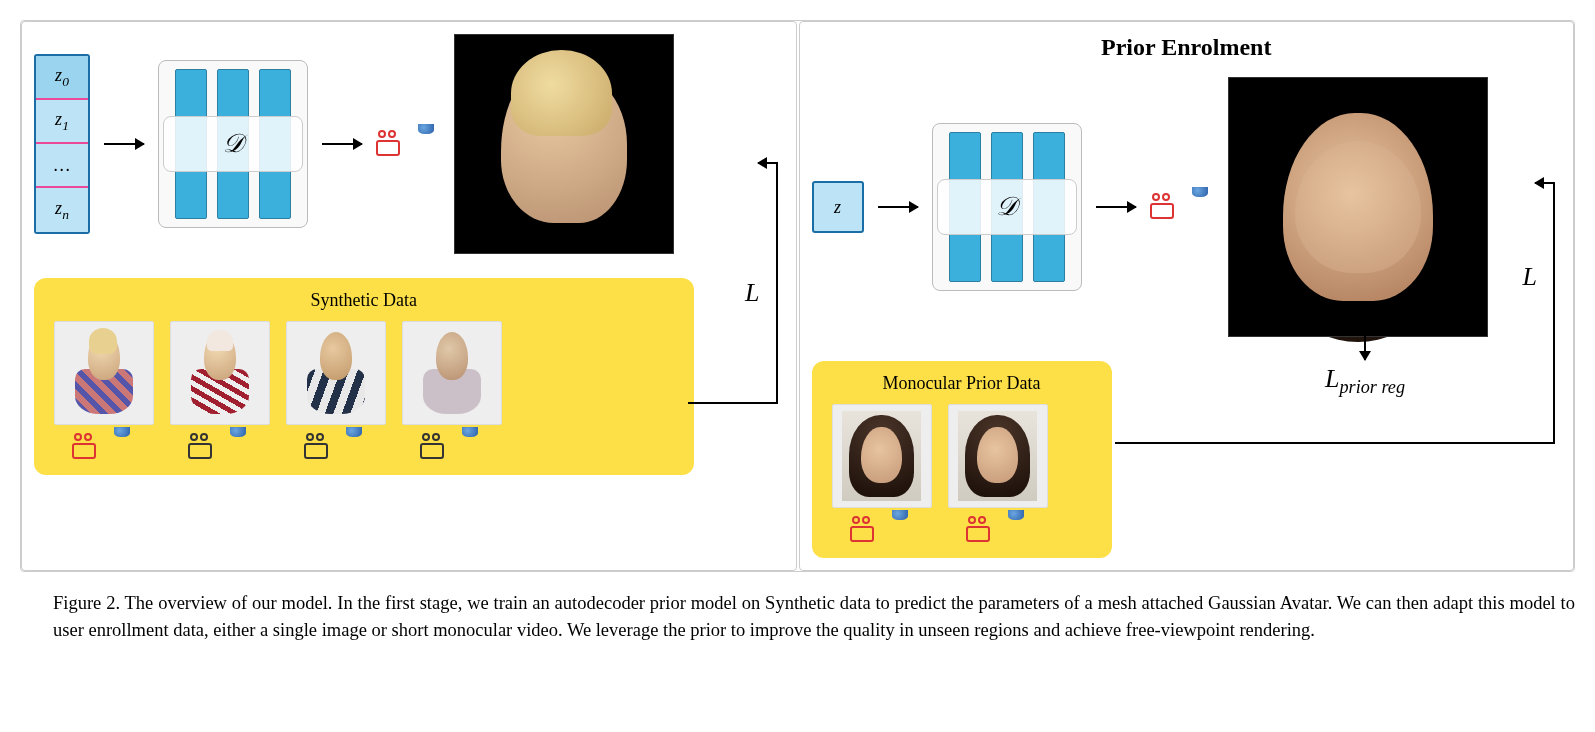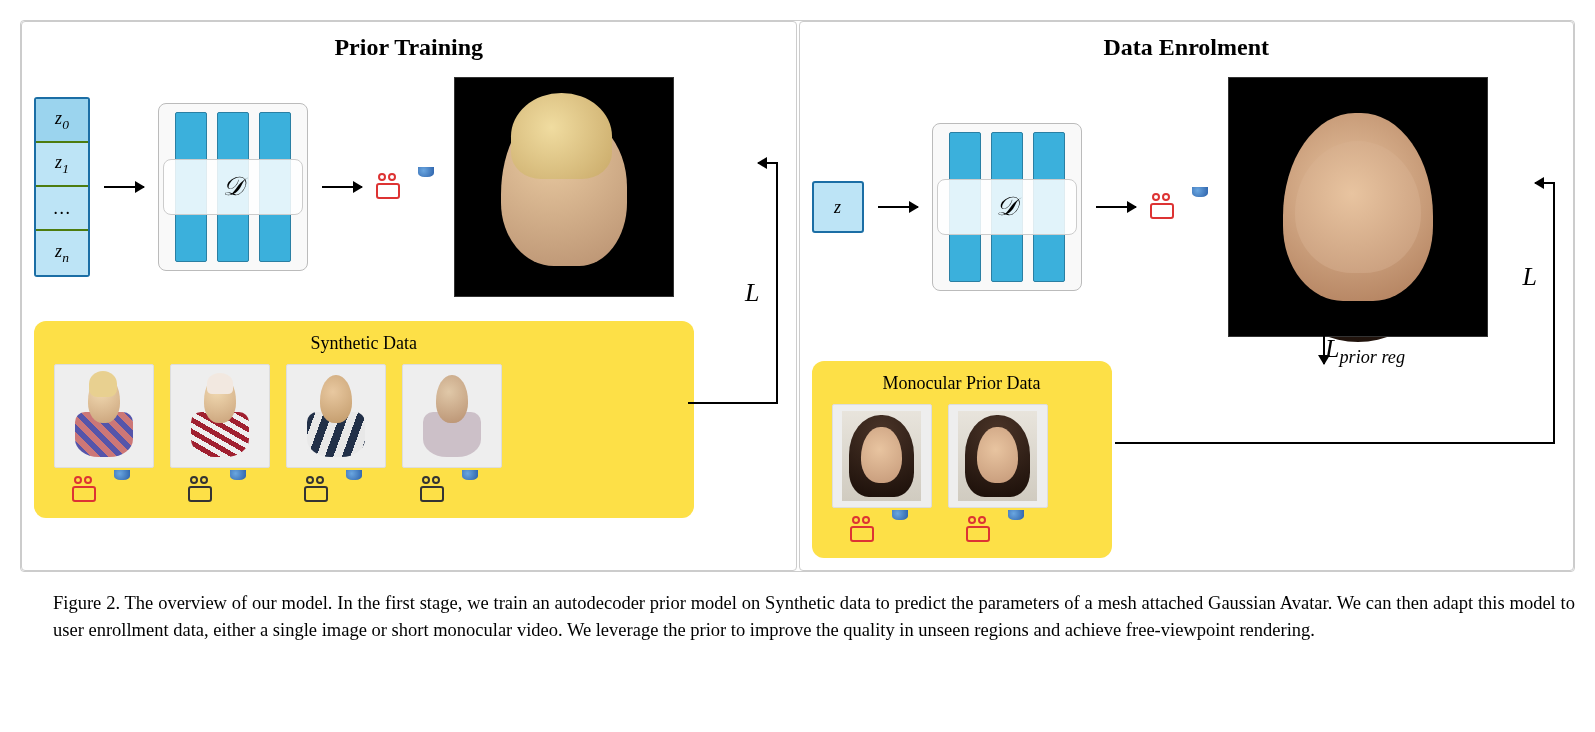--- a/index.html
+++ b/index.html
@@ -4,21 +4,21 @@
   <style>
     * { box-sizing: border-box; margin: 0; padding: 0; }
     body { font-family: 'Times New Roman', Times, serif; background: #fff; padding: 20px; }
     .wrapper { width: 1555px; margin: 0 auto; }
     .panels-row { display: flex; gap: 2px; border: 1px solid #ccc; border-radius: 4px; }
     .panel { flex: 1; border: 1px solid #ccc; border-radius: 4px; padding: 12px; position: relative; min-height: 520px; }
     .panel-title { text-align: center; font-weight: bold; font-size: 24px; margin-bottom: 16px; }
     .upper-section { display: flex; align-items: center; gap: 14px; margin-bottom: 24px; }
     
     .latent-stack { display: flex; flex-direction: column; border: 2px solid #1b6ea5; border-radius: 3px; }
-    .latent-box { width: 52px; height: 44px; background: #bde4f6; border-bottom: 2px solid #4d7c0f; display: flex; align-items: center; justify-content: center; font-style: italic; font-size: 18px; font-family: 'Georgia', serif; }
+    .latent-box { width: 52px; height: 44px; background: #bde4f6; border-bottom: 2px solid #ec4899; display: flex; align-items: center; justify-content: center; font-style: italic; font-size: 18px; font-family: 'Georgia', serif; }
     .latent-box:last-child { border-bottom: none; }
     .latent-box.first { background: #9bd4ee; }
     .latent-box.single { border: 2px solid #1b6ea5; border-radius: 3px; width: 52px; height: 52px; }
 
     .decoder-box { position: relative; border: 1px solid #bbb; border-radius: 8px; padding: 8px 16px; background: rgba(240,240,240,0.4); display: flex; align-items: center; gap: 10px; }
     .decoder-col { width: 32px; height: 150px; background: #3bb0dc; border: 1px solid #2a7fa3; border-radius: 2px; }
     .decoder-label { position: absolute; left: 50%; top: 50%; transform: translate(-50%,-50%); background: rgba(255,255,255,0.85); border: 1px solid #ccc; border-radius: 8px; width: 140px; height: 56px; display: flex; align-items: center; justify-content: center; font-family: 'Georgia', serif; font-style: italic; font-size: 26px; }
 
     .arrow { width: 40px; height: 2px; background: #000; position: relative; flex-shrink: 0; }
     .arrow::after { content: ''; position: absolute; right: -1px; top: -5px; width: 0; height: 0; border-left: 10px solid #000; border-top: 6px solid transparent; border-bottom: 6px solid transparent; }
@@ -74,37 +74,36 @@
     .user-bg { position:absolute; inset:0; background: linear-gradient(180deg,#e8e4dc, #d0cbc0); }
     .user-hair { position:absolute; top:4%; left:8%; width:84%; height:92%; background: radial-gradient(circle at 50% 20%, #4a3428, #1a0e08); border-radius: 48% 48% 30% 30%; }
     .user-skin { position:absolute; top:18%; left:24%; width:52%; height:62%; background: radial-gradient(circle at 45% 40%, #e8c4a0, #c49878); border-radius: 48% 48% 44% 44% / 55% 55% 42% 42%; }
 
     .loss-feedback { position: absolute; display: flex; flex-direction: column; align-items: center; }
     .loss-line-v { width: 2px; background: #000; }
     .loss-line-h { height: 2px; background: #000; position: relative; }
     .loss-line-h.arrow-left::before { content: ''; position: absolute; left: -1px; top: -5px; width: 0; height: 0; border-right: 10px solid #000; border-top: 6px solid transparent; border-bottom: 6px solid transparent; }
     .loss-label { font-family: 'Georgia', serif; font-style: italic; font-size: 26px; }
 
-    .prior-reg-box { position: absolute; display: flex; flex-direction: row; align-items: center; }
+    .prior-reg-box { position: absolute; display: flex; flex-direction: column; align-items: center; }
     .prior-reg-arrow { width: 2px; height: 30px; background: #000; position: relative; }
     .prior-reg-arrow::after { content:''; position:absolute; bottom:-1px; left:-5px; width:0; height:0; border-top:10px solid #000; border-left:6px solid transparent; border-right:6px solid transparent; }
 
     .caption { font-size: 18.5px; line-height: 1.45; margin-top: 18px; text-align: justify; font-family: 'Times New Roman', Times, serif; margin-left: 33px; }
     .caption .fig-num { }
 
     .sub { font-size: 0.75em; vertical-align: sub; font-style: italic; }
   </style>
 </head>
 <body>
 
 <div class="wrapper">
   <div class="panels-row">
 
     <div class="panel">
-      <div class="panel-title">Prior Training</div>
 
       <div class="upper-section">
 
         <div class="latent-stack">
           <div class="latent-box first">
             <span><span>z</span><sub class="sub">0</sub></span>
           </div>
           <div class="latent-box">
             <span><span>z</span><sub class="sub">1</sub></span>
           </div>
@@ -221,21 +220,21 @@
                   <span class="cam-body"></span>
                 </span>
               <span class="head-icon head-blue"><span class="head-shape"></span></span>
             </div>
           </div>
         </div>
       </div>
     </div>
 
     <div class="panel">
-      <div class="panel-title">Data Enrolment</div>
+      <div class="panel-title">Prior Enrolment</div>
 
       <div class="upper-section">
         <div class="latent-box single">
           <span>z</span>
         </div>
         <div class="arrow"></div>
         <div class="decoder-box">
           <div class="decoder-col"></div>
           <div class="decoder-col"></div>
           <div class="decoder-col"></div>

